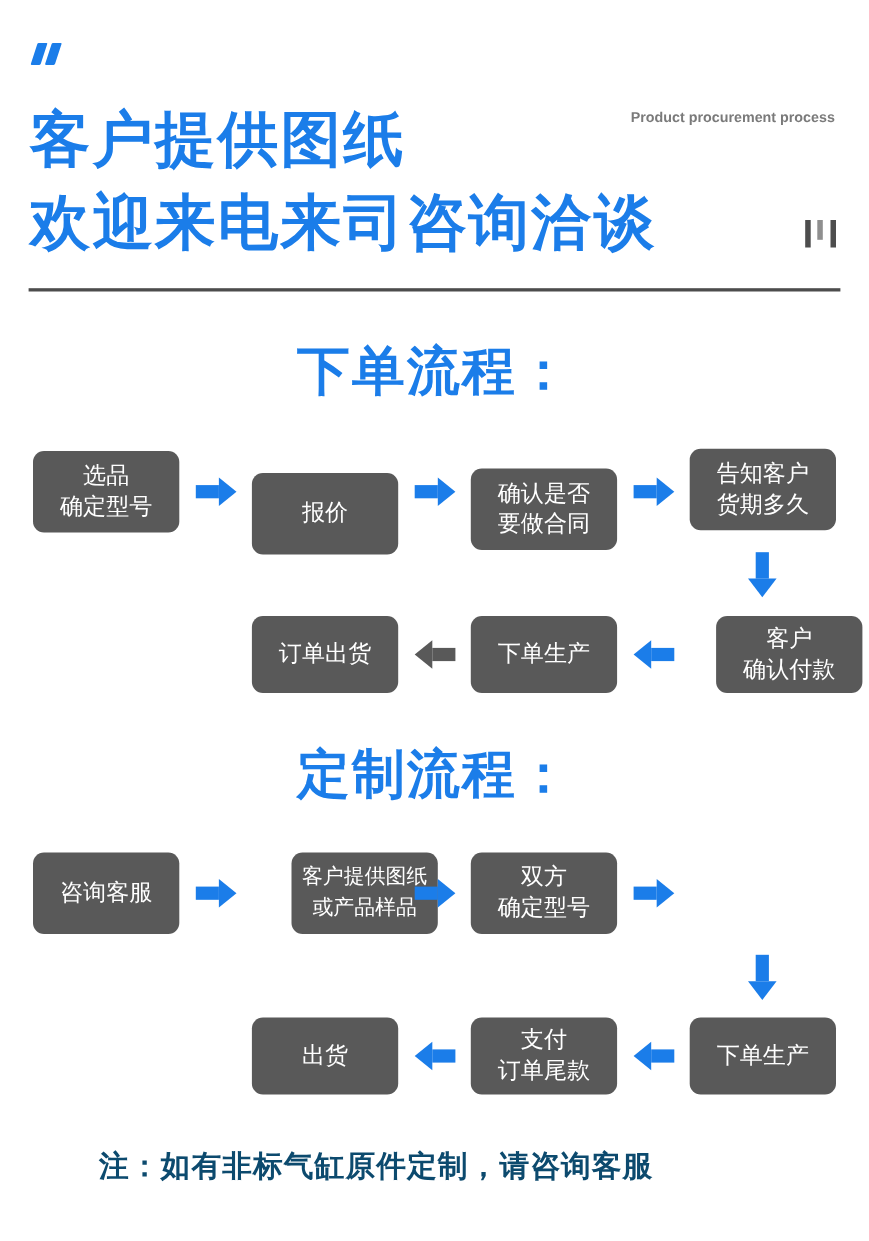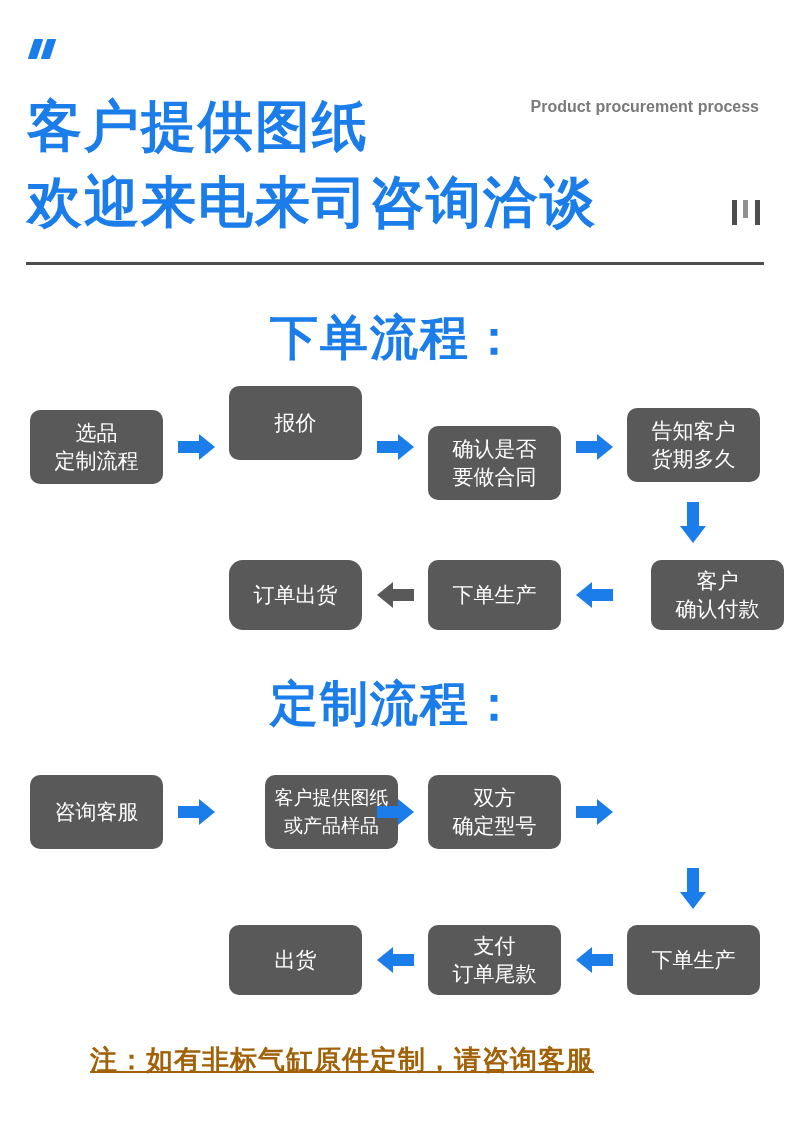--- a/index.html
+++ b/index.html
@@ -16,21 +16,21 @@
     display:inline-block; width:9px; height:20px; margin-right:4px;
     background:#1b7de9; transform:skewX(-18deg); border-radius:1px;
   }
   .main-title {
     position:absolute; left:27px; top:88px; width:640px;
     color:#1b7de9; font-size:55px; line-height:76px; font-weight:bold;
     letter-spacing:2px; white-space:pre-line;
   }
   .en-sub {
     position:absolute; right:31px; top:97px; width:260px;
-    color:#7a7a7a; font-size:16px; line-height:19px; font-weight:bold;
+    color:#7a7a7a; font-size:13px; line-height:19px; font-weight:bold;
     text-align:right;
   }
   .bars-icon { position:absolute; left:732px; top:200px; width:28px; height:26px; }
   .bars-icon i { position:absolute; top:0; width:5px; display:block; }
   .bars-icon .b1 { left:0;  height:25px; background:#4d4d4d; }
   .bars-icon .b2 { left:11px; height:18px; background:#8f8f8f; }
   .bars-icon .b3 { left:23px; height:25px; background:#4d4d4d; }
   .divider { position:absolute; left:26px; top:262px; width:738px; height:3px; background:#4d4d4d; }
 
   
@@ -71,21 +71,21 @@
   .blue .head  { border-left-color:#1b7de9; border-right-color:#1b7de9; border-top-color:#1b7de9; }
   .arr-r.blue .head { border-top-color:transparent; border-bottom-color:transparent; border-left-color:#1b7de9; }
   .arr-l.blue .head { border-top-color:transparent; border-bottom-color:transparent; border-right-color:#1b7de9; border-left-color:transparent; }
   .arr-d.blue .head { border-left-color:transparent; border-right-color:transparent; border-top-color:#1b7de9; }
   .gray .shaft { background:#595959; }
   .arr-l.gray .head { border-top-color:transparent; border-bottom-color:transparent; border-right-color:#595959; }
 
   
   .note {
     position:absolute; left:0; top:1042px; width:684px; text-align:center;
-    color:#a16207; font-size:27px; font-weight:bold; letter-spacing:1px;text-decoration:underline;
+    color:#0c4a6e; font-size:27px; font-weight:bold; letter-spacing:1px;
   }
 </style>
 </head>
 <body>
 
 <div class="page">
 
   <div class="quote-icon">
     <span class="bar"></span><span class="bar"></span>
   </div>
@@ -101,45 +101,45 @@
     <i class="b1"></i>
     <i class="b2"></i>
     <i class="b3"></i>
   </div>
 
   <div class="divider"></div>
 
   <h2 class="flow-heading heading-a">下单流程：</h2>
 
   <div class="box h1row" style="left:30px;  top:410px;">选品
-定制流程</div>
+确定型号</div>
   <div class="arr-r blue" style="left:178px; top:434px;">
       <span class="shaft"></span>
       <span class="head"></span>
     </div>
-  <div class="box h1row" style="left:229px; top:386px;text-align:center;">报价</div>
+  <div class="box h1row" style="left:229px; top:430px;text-align:center;">报价</div>
   <div class="arr-r blue" style="left:377px; top:434px;">
       <span class="shaft"></span>
       <span class="head"></span>
     </div>
   <div class="box h1row" style="left:428px; top:426px;">确认是否
 要做合同</div>
   <div class="arr-r blue" style="left:576px; top:434px;">
       <span class="shaft"></span>
       <span class="head"></span>
     </div>
   <div class="box h1row" style="left:627px; top:408px;">告知客户
 货期多久</div>
 
   <div class="arr-d blue" style="left:680px; top:502px;">
       <span class="shaft"></span>
       <span class="head"></span>
     </div>
 
-  <div class="box h2row" style="left:229px; top:560px;border-radius:14px;">订单出货</div>
+  <div class="box h2row" style="left:229px; top:560px;">订单出货</div>
   <div class="arr-l gray" style="left:377px; top:582px;">
       <span class="shaft"></span>
       <span class="head"></span>
     </div>
   <div class="box h2row" style="left:428px; top:560px;">下单生产</div>
   <div class="arr-l blue" style="left:576px; top:582px;">
       <span class="shaft"></span>
       <span class="head"></span>
     </div>
   <div class="box h2row" style="left:627px; top:560px;margin-left:24px;">客户

